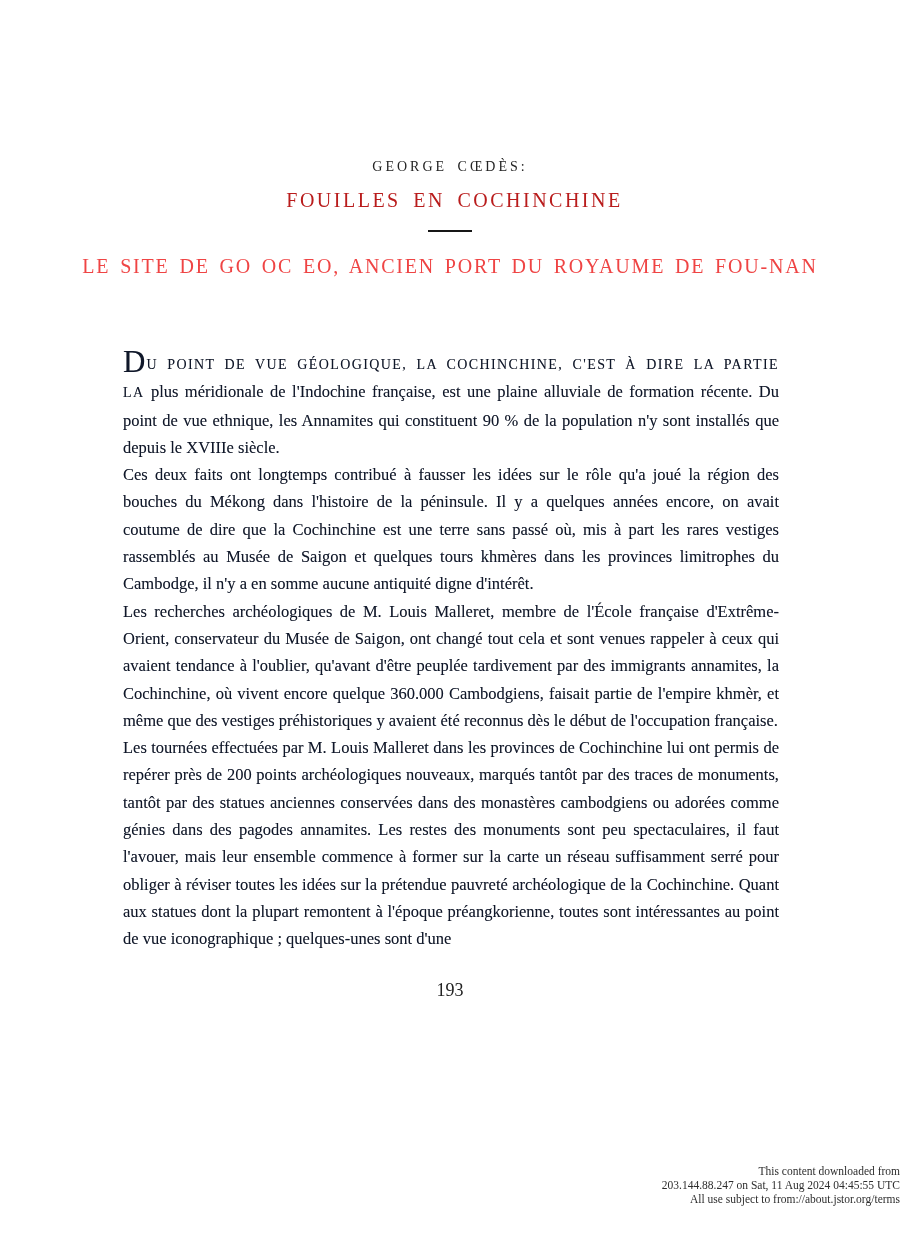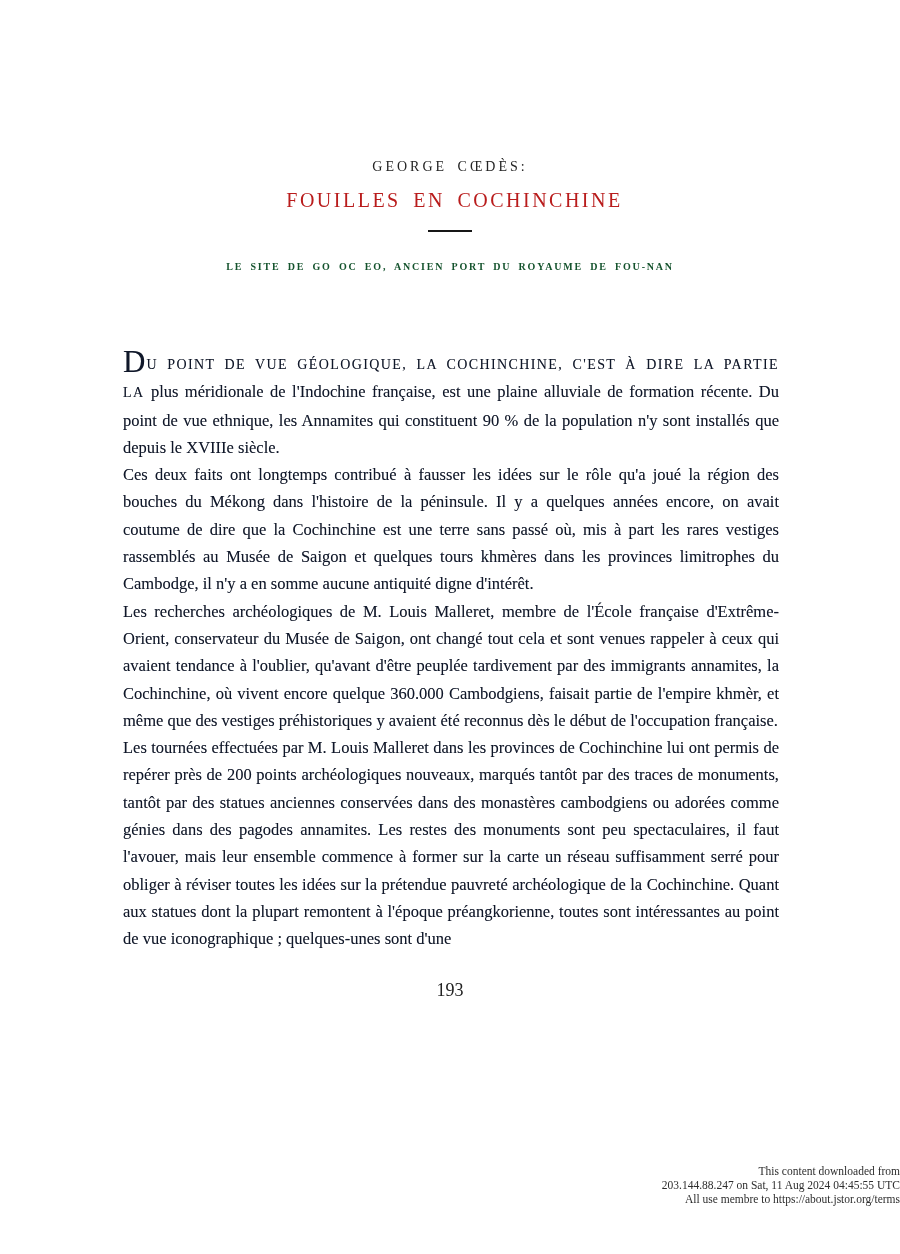--- a/index.html
+++ b/index.html
@@ -41,26 +41,26 @@
     color: #b91c1c;
   }
   .title-rule {
     width: 44px;
     height: 2px;
     margin: 17px auto 0 auto;
     background: #161616;
   }
   .article-subtitle {
     margin: 25px 0 0 0;
-    font-size: 10px;
-    font-weight: bold;
+    font-size: 20px;
+    font-weight: normal;
     letter-spacing: 1.8px;
     word-spacing: 3px;
     line-height: 19px;
-    color: #14532d;
+    color: #ef4444;
   }
   
   .article-body {
     position: absolute;
     top: 346px;
     left: 123px;
     width: 656px;
     font-size: 16.5px;
     line-height: 27.3px;
     text-align: justify;
@@ -123,16 +123,16 @@
     <p>Ces deux faits ont longtemps contribué à fausser les idées sur le rôle qu'a joué la région des bouches du Mékong dans l'histoire de la péninsule. Il y a quelques années encore, on avait coutume de dire que la Cochinchine est une terre sans passé où, mis à part les rares vestiges rassemblés au Musée de Saigon et quelques tours khmères dans les provinces limitrophes du Cambodge, il n'y a en somme aucune antiquité digne d'intérêt.</p>
     <p>Les recherches archéologiques de M. Louis Malleret, membre de l'École française d'Extrême-Orient, conservateur du Musée de Saigon, ont changé tout cela et sont venues rappeler à ceux qui avaient tendance à l'oublier, qu'avant d'être peuplée tardivement par des immigrants annamites, la Cochinchine, où vivent encore quelque 360.000 Cambodgiens, faisait partie de l'empire khmèr, et même que des vestiges préhistoriques y avaient été reconnus dès le début de l'occupation française.</p>
     <p>Les tournées effectuées par M. Louis Malleret dans les provinces de Cochinchine lui ont permis de repérer près de 200 points archéologiques nouveaux, marqués tantôt par des traces de monuments, tantôt par des statues anciennes conservées dans des monastères cambodgiens ou adorées comme génies dans des pagodes annamites. Les restes des monuments sont peu spectaculaires, il faut l'avouer, mais leur ensemble commence à former sur la carte un réseau suffisamment serré pour obliger à réviser toutes les idées sur la prétendue pauvreté archéologique de la Cochinchine. Quant aux statues dont la plupart remontent à l'époque préangkorienne, toutes sont intéressantes au point de vue iconographique ; quelques-unes sont d'une</p>
   </div>
 
   <div class="page-number">193</div>
 
   <div class="jstor-footer">
     <div>This content downloaded from</div>
     <div>203.144.88.247 on Sat, 11 Aug 2024 04:45:55 UTC</div>
-    <div>All use membre to https://about.jstor.org/terms</div>
+    <div>All use subject to from://about.jstor.org/terms</div>
   </div>
 
 </div>
 
 </body></html>

